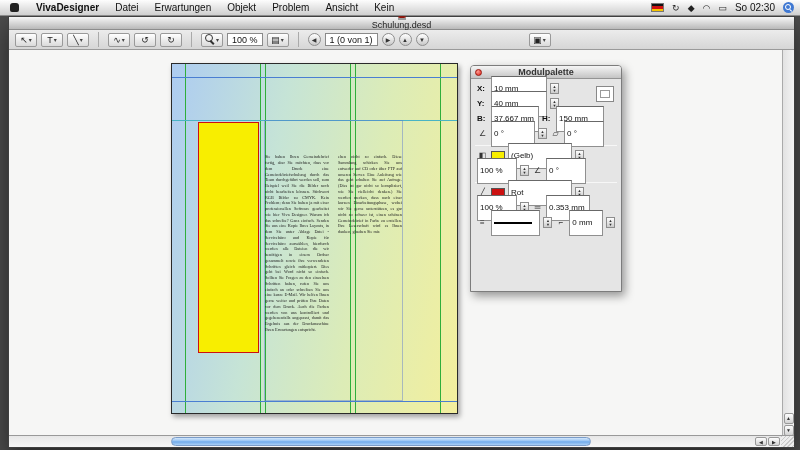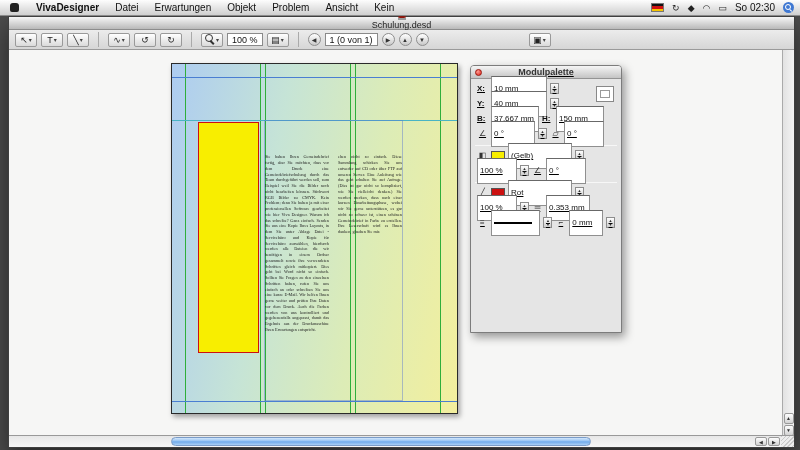--- a/index.html
+++ b/index.html
@@ -86,23 +86,23 @@
     border:1px solid #7a9cc8;
     background:linear-gradient(#d3e6fb,#8fc0f2 48%, #6ea9ea 52%, #aacff5); }
   .h-arrow { position:absolute; top:1px; width:12px; height:9px; font-size:5px; color:#333;
     display:flex; align-items:center; justify-content:center;
     background:linear-gradient(#fdfdfd,#d3d3d3); border:1px solid #999; border-radius:2px; }
   .h-arrow.left { right:27px; } .h-arrow.right { right:14px; }
   .grip { position:absolute; right:0; top:0; width:13px; height:11px;
     background:repeating-linear-gradient(135deg,#c9c9c9 0 1px, #ededed 1px 3px); }
 
   
-  .palette { position:absolute; left:470px; top:65px; width:152px; height:268px;
+  .palette { position:absolute; left:470px; top:65px; width:152px; height:227px;
     background:#e5e5e5; border:1px solid #7c7c7c; border-radius:4px 4px 0 0;
-    box-shadow:3px 4px 10px rgba(0,0,0,.4); z-index:60;text-decoration:underline; }
+    box-shadow:3px 4px 10px rgba(0,0,0,.4); z-index:60; }
   .ptitle { height:13px; background:linear-gradient(#f5f5f5,#c4c4c4); border-bottom:1px solid #949494;
     border-radius:3px 3px 0 0; display:flex; align-items:center; justify-content:center;
     font-size:9px; font-weight:bold; color:#333; position:relative; }
   .pclose { position:absolute; left:4px; top:3px; width:7px; height:7px; border-radius:50%;
     background:radial-gradient(circle at 35% 30%, #ff9d94, #df251b); border:1px solid #9b150c; }
   .prow { display:flex; align-items:center; gap:3px; padding:0 6px; margin-top:4px; height:11px;
     font-size:8px; color:#111; position:relative; }
   .plabel { width:11px; font-size:8px; font-weight:bold; }
   .pinput { background:#fff; border:1px solid #8f8f8f; border-top-color:#686868; height:11px;
     line-height:9px; font-size:8px; padding:12px 2px; color:#111; display:flex; align-items:center; }

